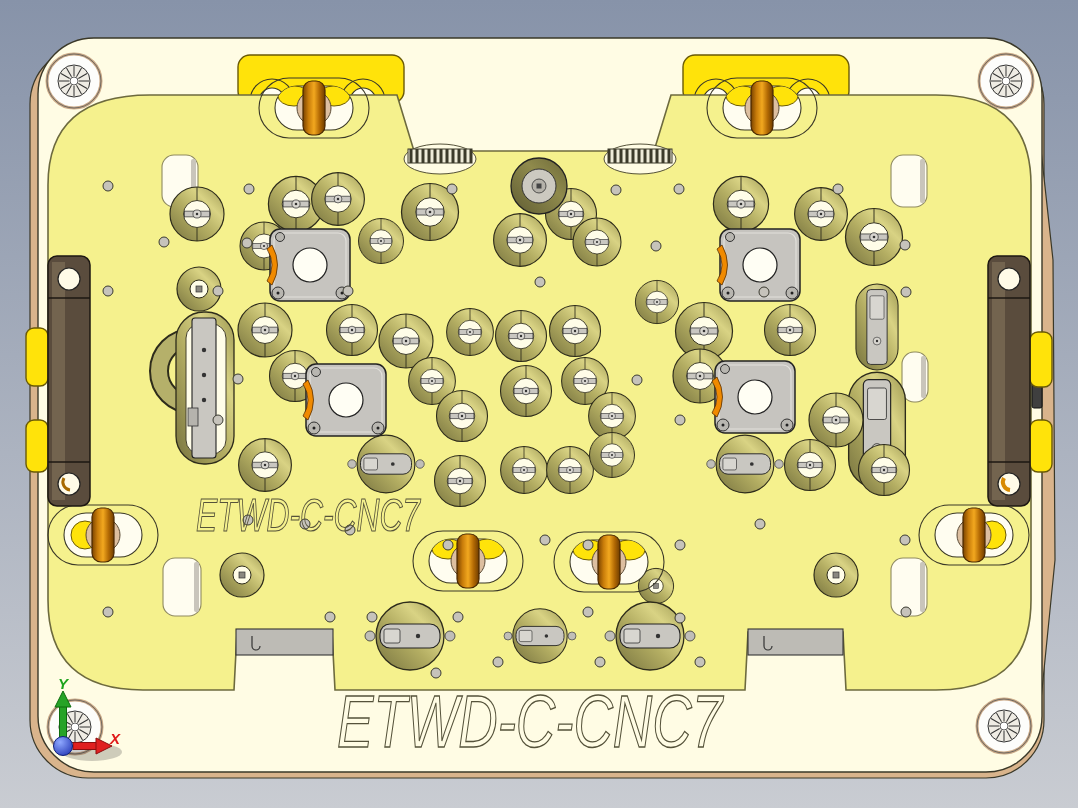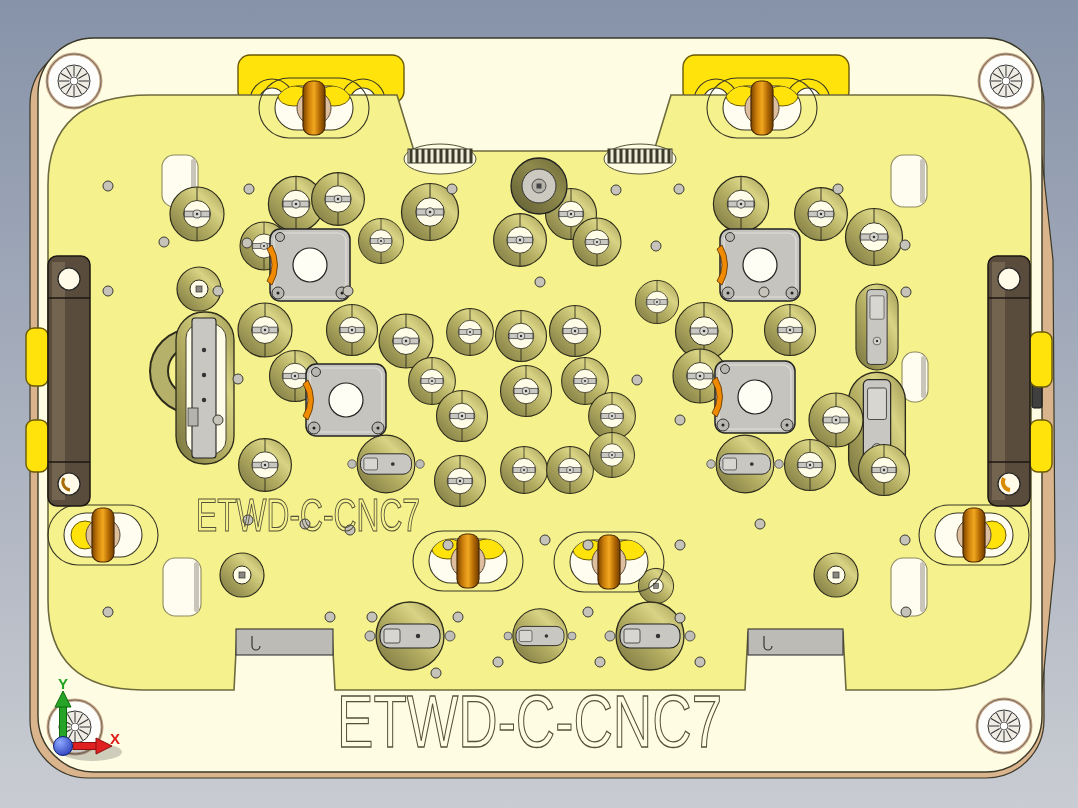--- a/index.html
+++ b/index.html
@@ -1,19 +1,20 @@
 <!DOCTYPE html>
 <html style="--background_top: #8793a9; --background_bottom: #c9ccd2; --base_plate: #fffce4; --base_plate_side: #d9b48c; --fixture_plate: #f5f18d; --outline: #3a3828; --clamp_yellow: #ffe30a; --boss_olive_light: #d9d384; --boss_olive_dark: #77733f; --boss_center: #fffde8; --steel_gray: #c9c7c1; --clamp_orange: #e88d12; --rail_brown: #5a4c3d; --pocket_cream: #fffdf0; --engraving_line: #55523a; --axis_x_red: #e01b1b; --axis_y_green: #1ea41e; --axis_z_blue: #2742d8;"><head>
 <meta charset="utf-8">
 <style>
   html,body{margin:0;padding:0;background:#666;}
   .viewport{
     position:relative;width:1078px;height:808px;overflow:hidden;
     background:linear-gradient(var(--background_top,#8793a9),var(--background_bottom,#c9ccd2));
     font-family:"Liberation Sans",sans-serif;
+    font-style:italic;
   }
   svg{position:absolute;inset:0;}
   .base-side{fill:var(--base_plate_side,#d9b48c);stroke:var(--outline,#3a3828);stroke-width:1.2;}
   .base{fill:var(--base_plate,#fffce4);stroke:var(--outline,#3a3828);stroke-width:1.4;}
   .fixture{fill:var(--fixture_plate,#f5f18d);stroke:#6d6a3e;stroke-width:1.6;}
   .byellow{fill:var(--clamp_yellow,#ffe30a);stroke:#6a5a06;stroke-width:1.4;}
   .pocket{fill:var(--pocket_cream,#fffdf0);stroke:#8f8a60;stroke-width:1.1;}
   .steel{fill:var(--steel_gray,#c9c7c1);stroke:#222;stroke-width:1.1;}
   .rail{fill:var(--rail_brown,#5a4c3d);stroke:#1d1712;stroke-width:1.5;}
   .engrave{fill:none;stroke:var(--engraving_line,#55523a);stroke-width:1.15;

